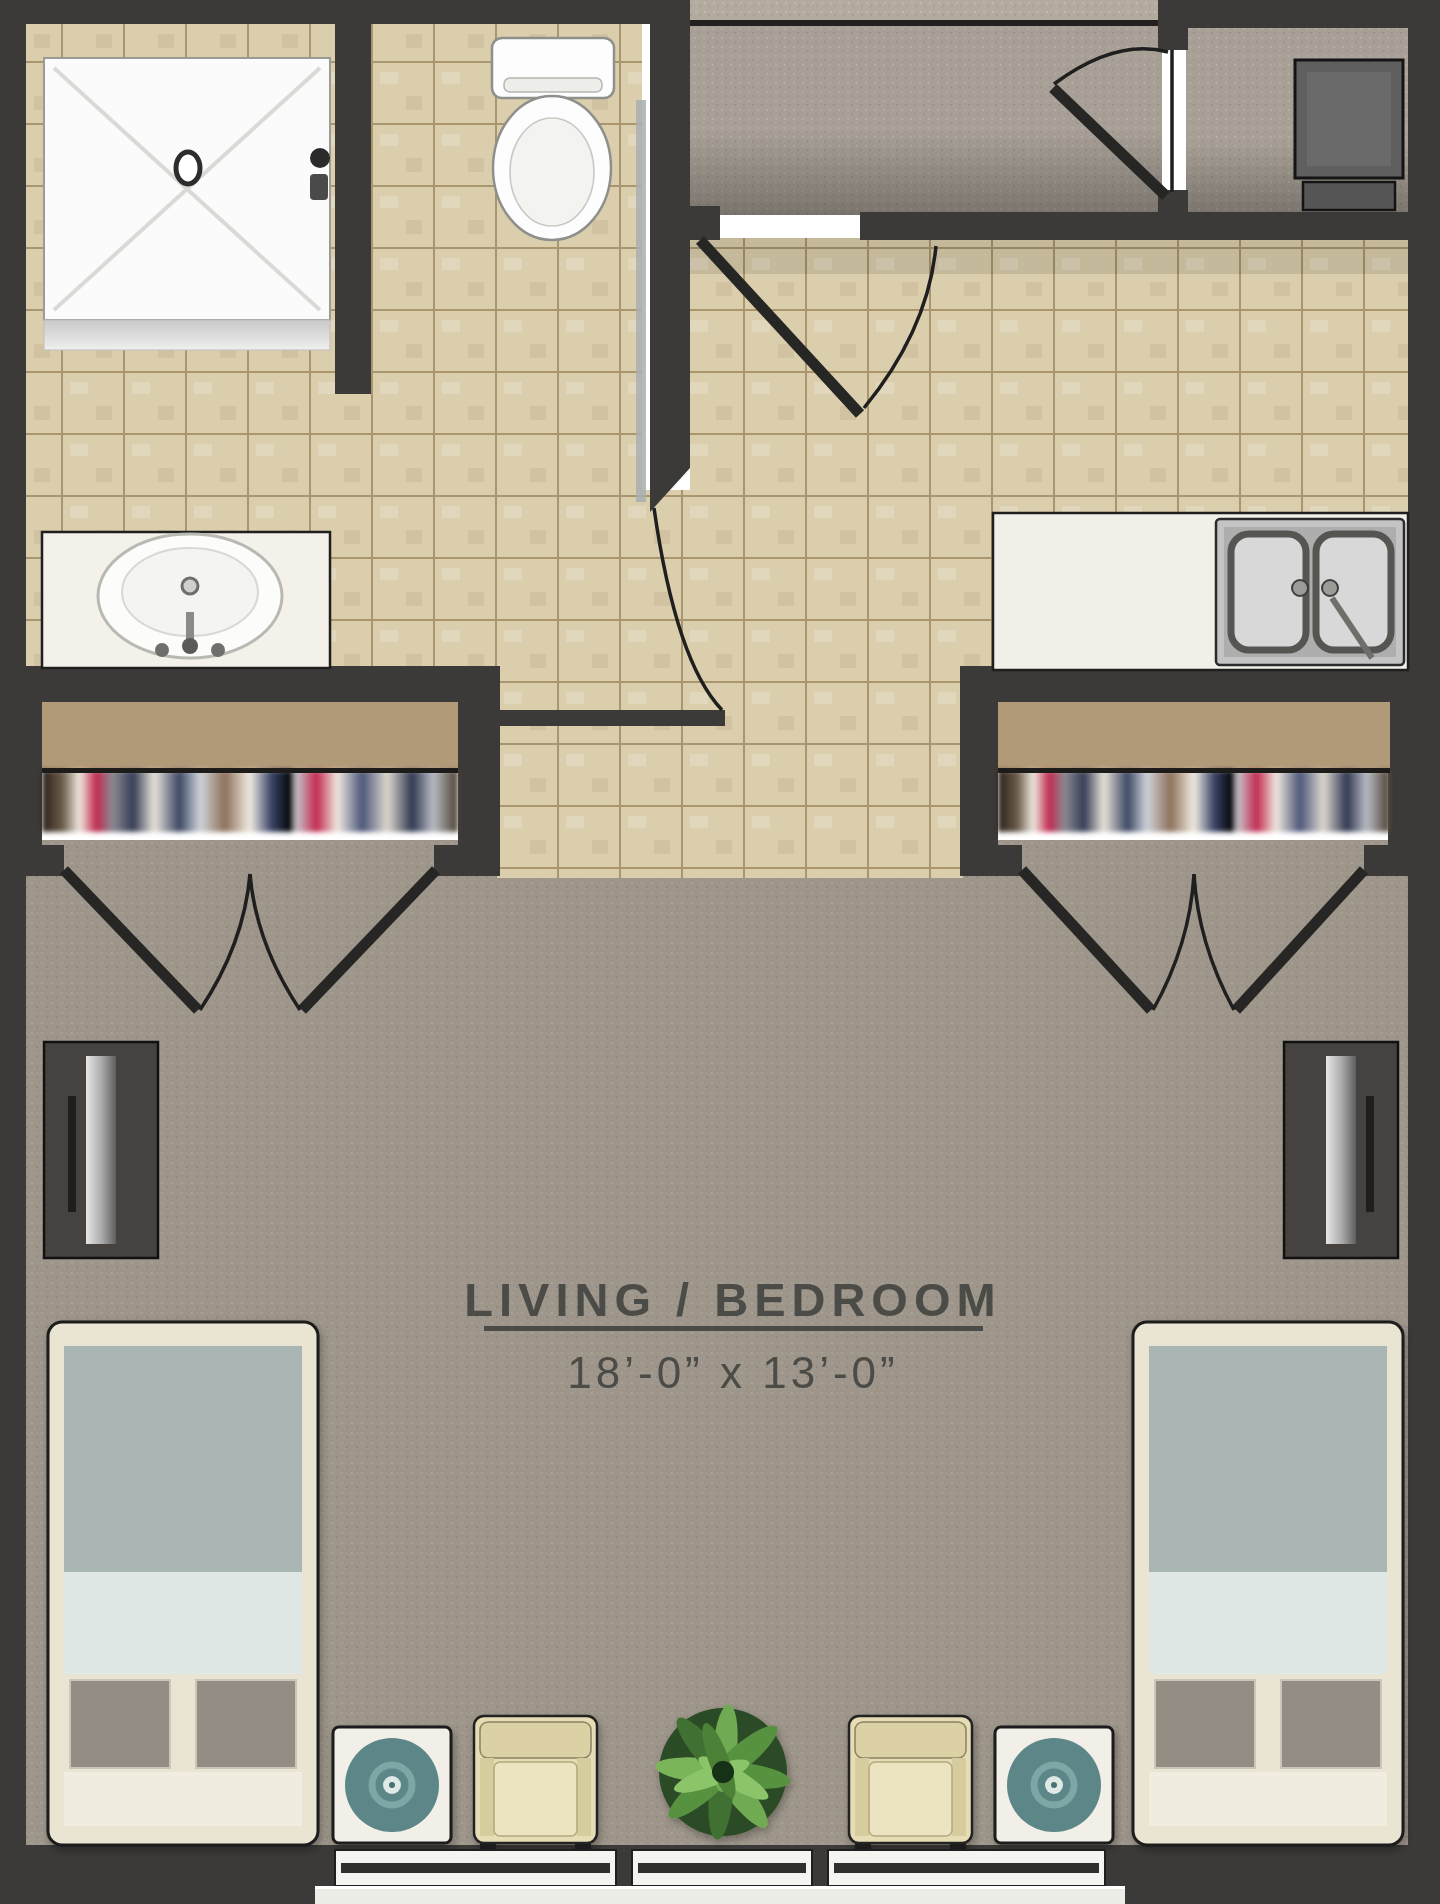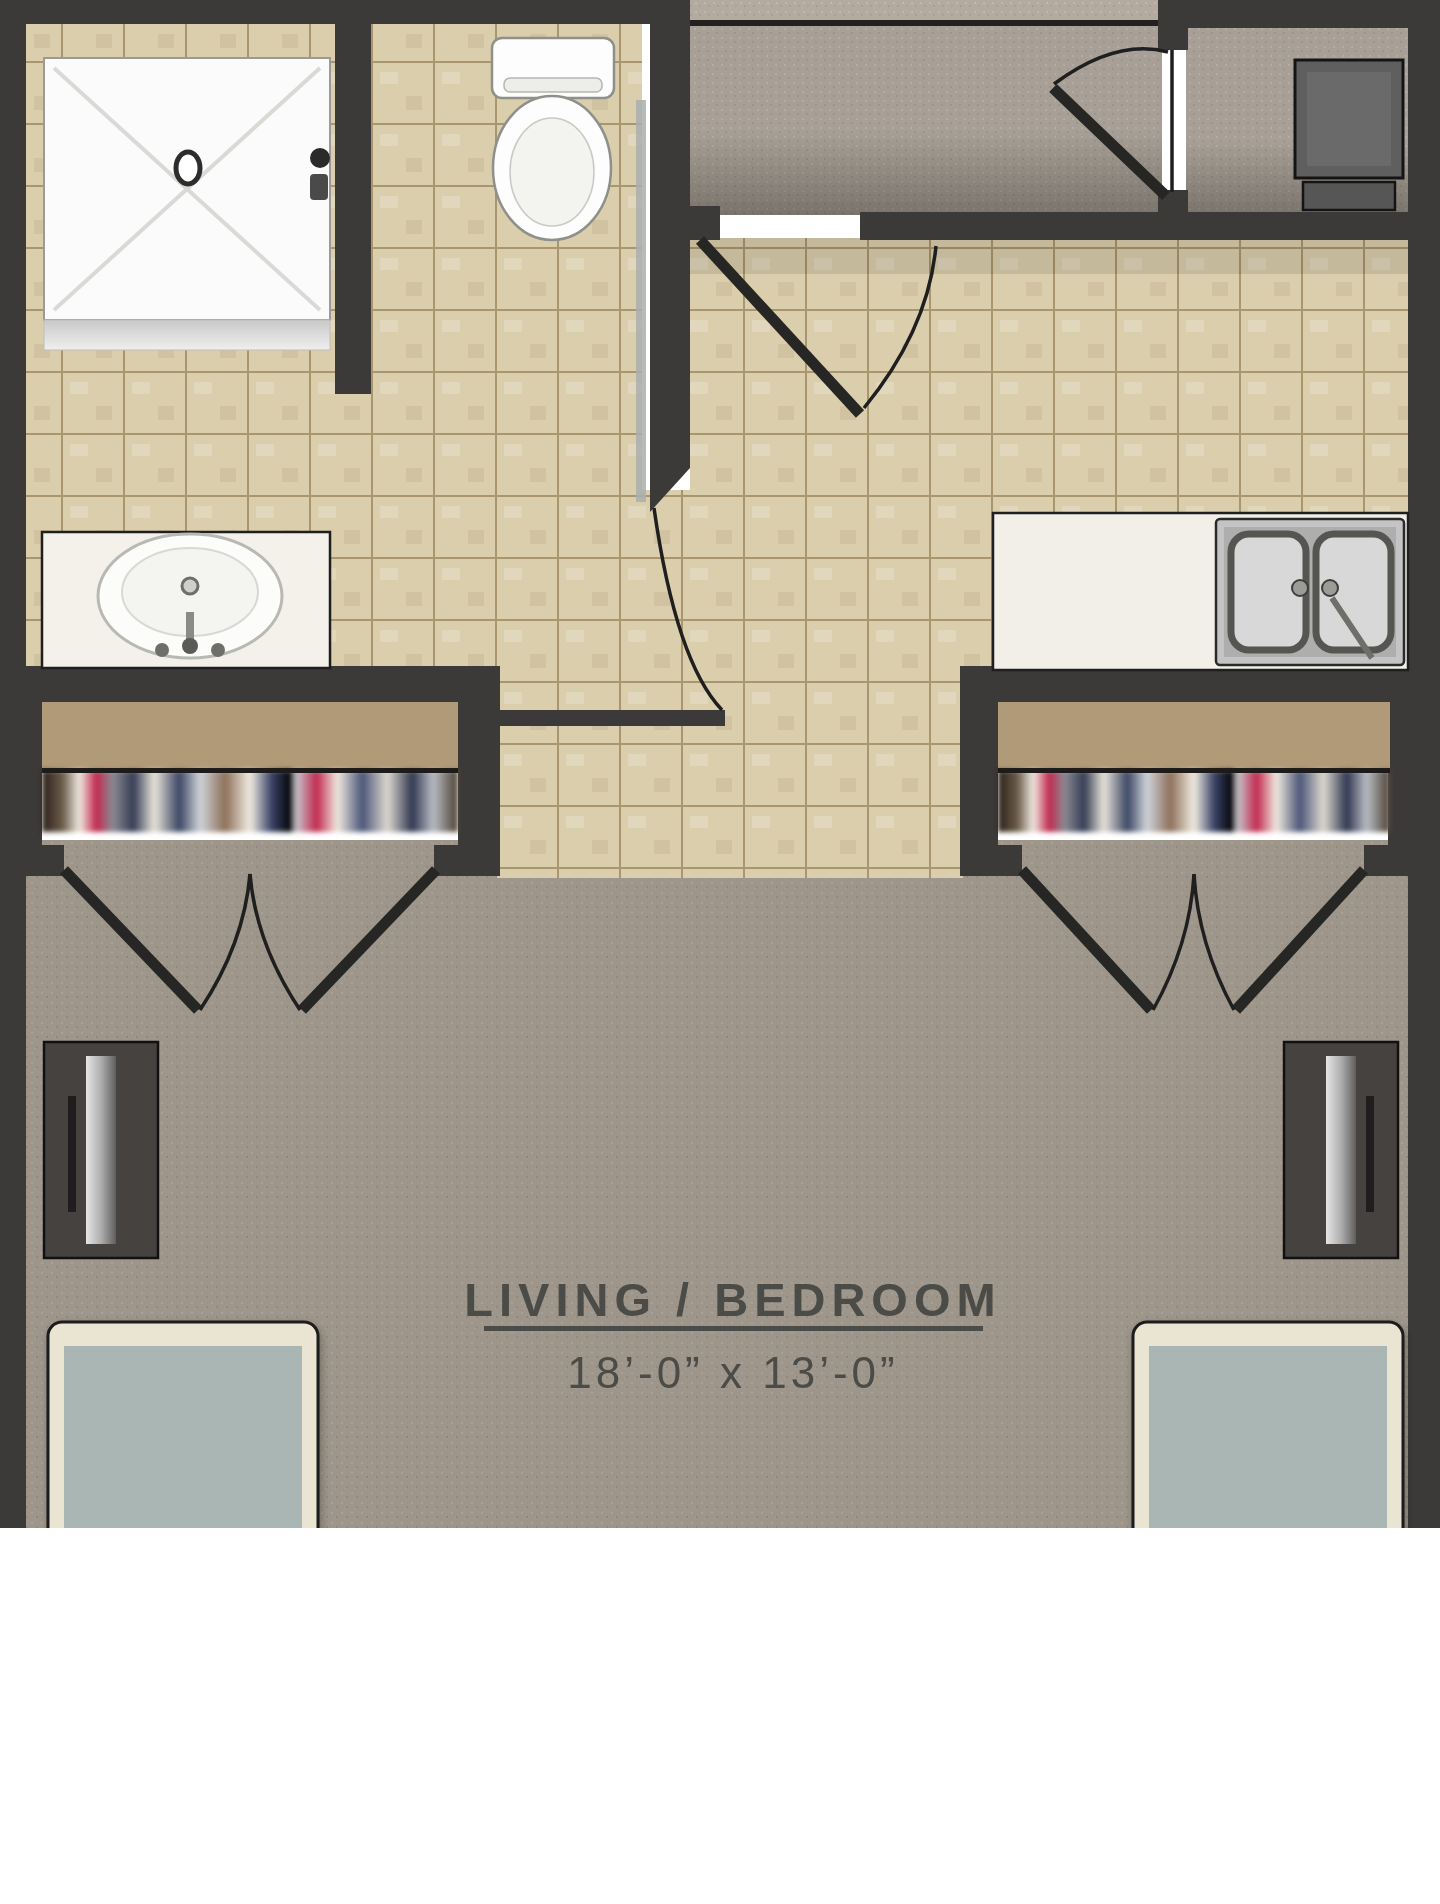--- a/index.html
+++ b/index.html
@@ -1,16 +1,16 @@
 <!DOCTYPE html>
 <html><head>
 <meta charset="utf-8">
 <style>
   html,body{margin:0;padding:0;background:#ffffff;}
-  .plan-wrap{width:1440px;height:1528px;position:relative;margin:0 auto;
+  .plan-wrap{width:1440px;height:1904px;position:relative;margin:0 auto;
     font-family:"Liberation Sans", sans-serif;}
   svg{display:block;}
   text{font-family:"Liberation Sans", sans-serif;}
 </style>
 </head>
 <body>
 
 <div class="plan-wrap">
 <svg viewBox="0 0 1440 1904" width="1440" height="1904">
   <defs>

